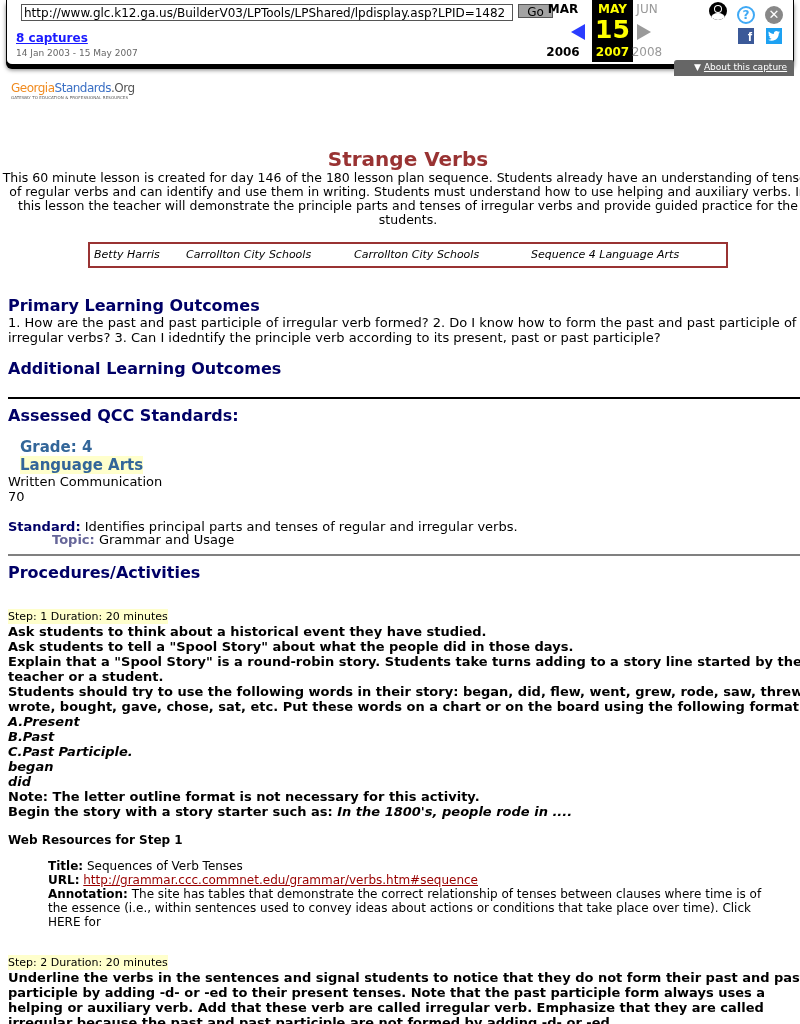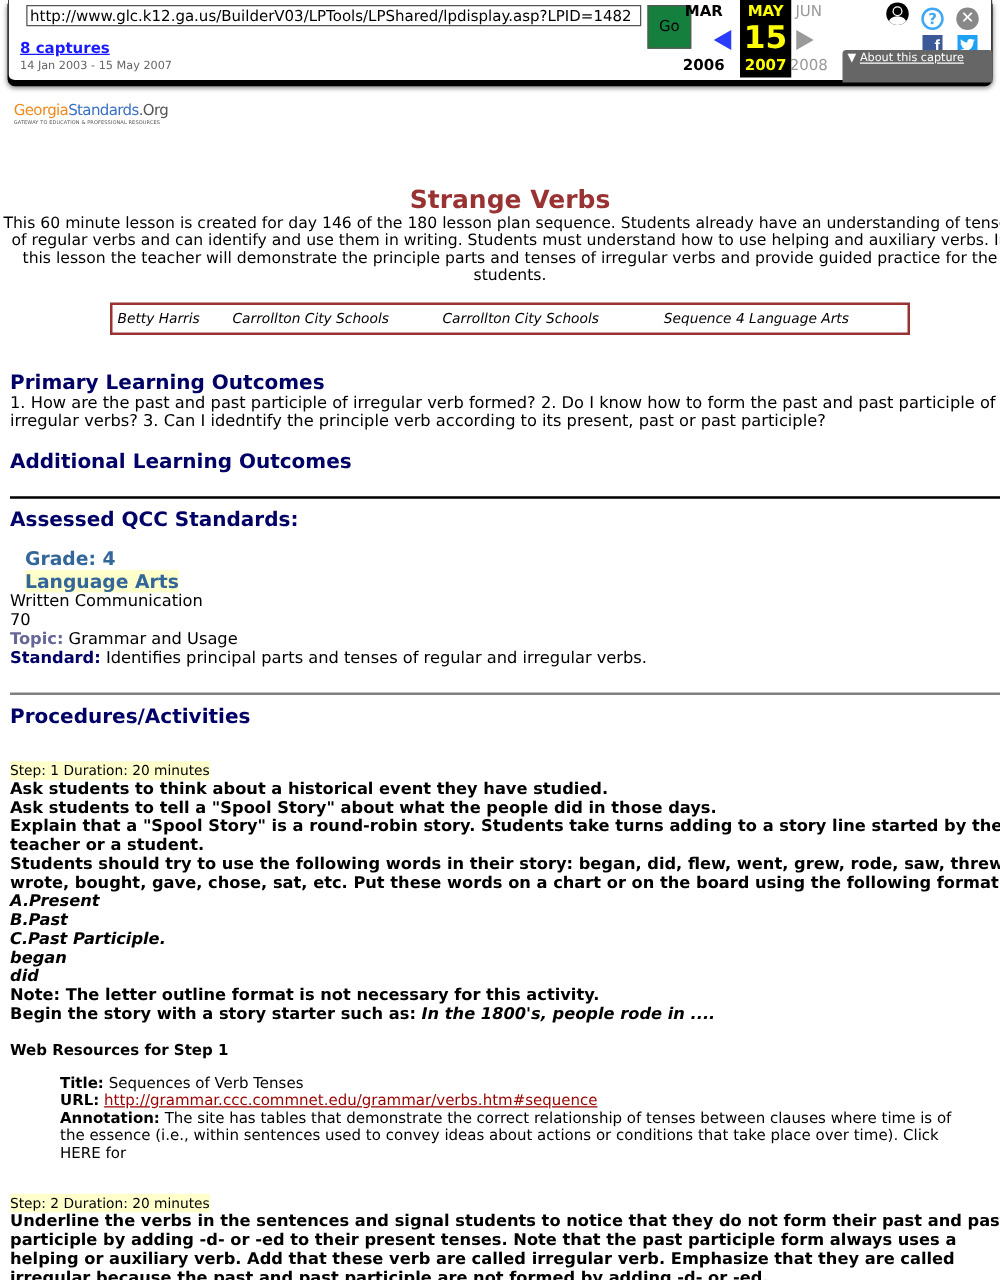--- a/index.html
+++ b/index.html
@@ -16,22 +16,22 @@
     box-shadow: 0 3px 0 #000, 0 4px 4px rgba(0,0,0,0.5);
     border-left: 1px solid #000; border-right: 1px solid #000;
     border-bottom: 2px solid #000;
   }
   #wm-url {
     position: absolute; left: 14px; top: 4px; width: 492px; height: 17px;
     border: 1px solid #555; font-family: "DejaVu Sans", sans-serif; font-size: 12px;
     padding: 0 2px; line-height: 15px; color: #000; background: #fff;
   }
   #wm-go {
-    position: absolute; left: 511px; top: 4px; width: 35px; height: 35px;
-    border: 1px solid #555; background: #15803d; font-size: 12px; line-height: 15px;
+    position: absolute; left: 511px; top: 4px; width: 35px; height: 14px;
+    border: 1px solid #555; background: #a3a3a3; font-size: 12px; line-height: 15px;
     text-align: center; font-family: "DejaVu Sans", sans-serif; color: #000; padding: 0;
   }
   #wm-captures {
     position: absolute; left: 9px; top: 31px; font-size: 12px; font-weight: bold;
     color: #1a1aff; text-decoration: underline;
   }
   #wm-range {
     position: absolute; left: 9px; top: 48px; font-size: 9px; color: #666;
   }
   .wm-col { position: absolute; top: 0; width: 36px; height: 62px; text-align: center; }
@@ -51,22 +51,22 @@
     position: absolute; left: 570px; top: 24px; width: 0; height: 0;
     border-top: 8px solid transparent; border-bottom: 8px solid transparent;
     border-right: 14px solid #2a3cff;
   }
   #wm-next-arrow {
     position: absolute; left: 630px; top: 24px; width: 0; height: 0;
     border-top: 8px solid transparent; border-bottom: 8px solid transparent;
     border-left: 14px solid #9a9a9a;
   }
   #wm-about {
-    position: absolute; left: 667px; top: 40px; width: 120px; height: 26px;
-    background: #666; color: #fff; font-size: 9px; line-height: 14px; padding-left: 4px;
+    position: absolute; left: 667px; top: 60px; width: 120px; height: 16px;
+    background: #666; color: #fff; font-size: 9px; line-height: 14px; padding-left: 20px;
     border-radius: 3px 3px 0 0;
   }
   #wm-about .tri { display: inline-block; margin-right: 3px; }
   #wm-about .lbl { text-decoration: underline; }
   .wm-icon { position: absolute; }
   #wm-user {
     left: 702px; top: 2px; width: 18px; height: 18px; border-radius: 50%;
     background: #000; overflow: hidden;
   }
   #wm-user .head { position: absolute; left: 5px; top: 3px; width: 8px; height: 8px; border-radius: 50%; background: #fff; }
@@ -197,21 +197,21 @@
 <div class="para" style="top:315px;">1. How are the past and past participle of irregular verb formed? 2. Do I know how to form the past and past participle of irregular verbs? 3. Can I idedntify the principle verb according to its present, past or past participle?</div>
 <div class="h2" style="top:359px;">Additional Learning Outcomes</div>
 
 <div class="hr-black" style="top:397px;"></div>
 
 <div class="h2" style="top:406px;">Assessed QCC Standards:</div>
 <div class="grade" style="top:438px;">Grade: 4</div>
 <div class="grade hl" style="top:456px;">Language Arts</div>
 <div class="line" style="top:474px;">Written Communication</div>
 <div class="line" style="top:489px;">70</div>
-<div class="line" style="top:504px;">
+<div class="line" style="top:532px;margin-left:44px;">
   <span class="label-topic">Topic:</span>
   <span>Grammar and Usage</span>
 </div>
 <div class="line" style="top:519px;">
   <span class="label-std">Standard:</span>
   <span>Identifies principal parts and tenses of regular and irregular verbs.</span>
 </div>
 
 <div class="hr-gray" style="top:554px;"></div>
 

